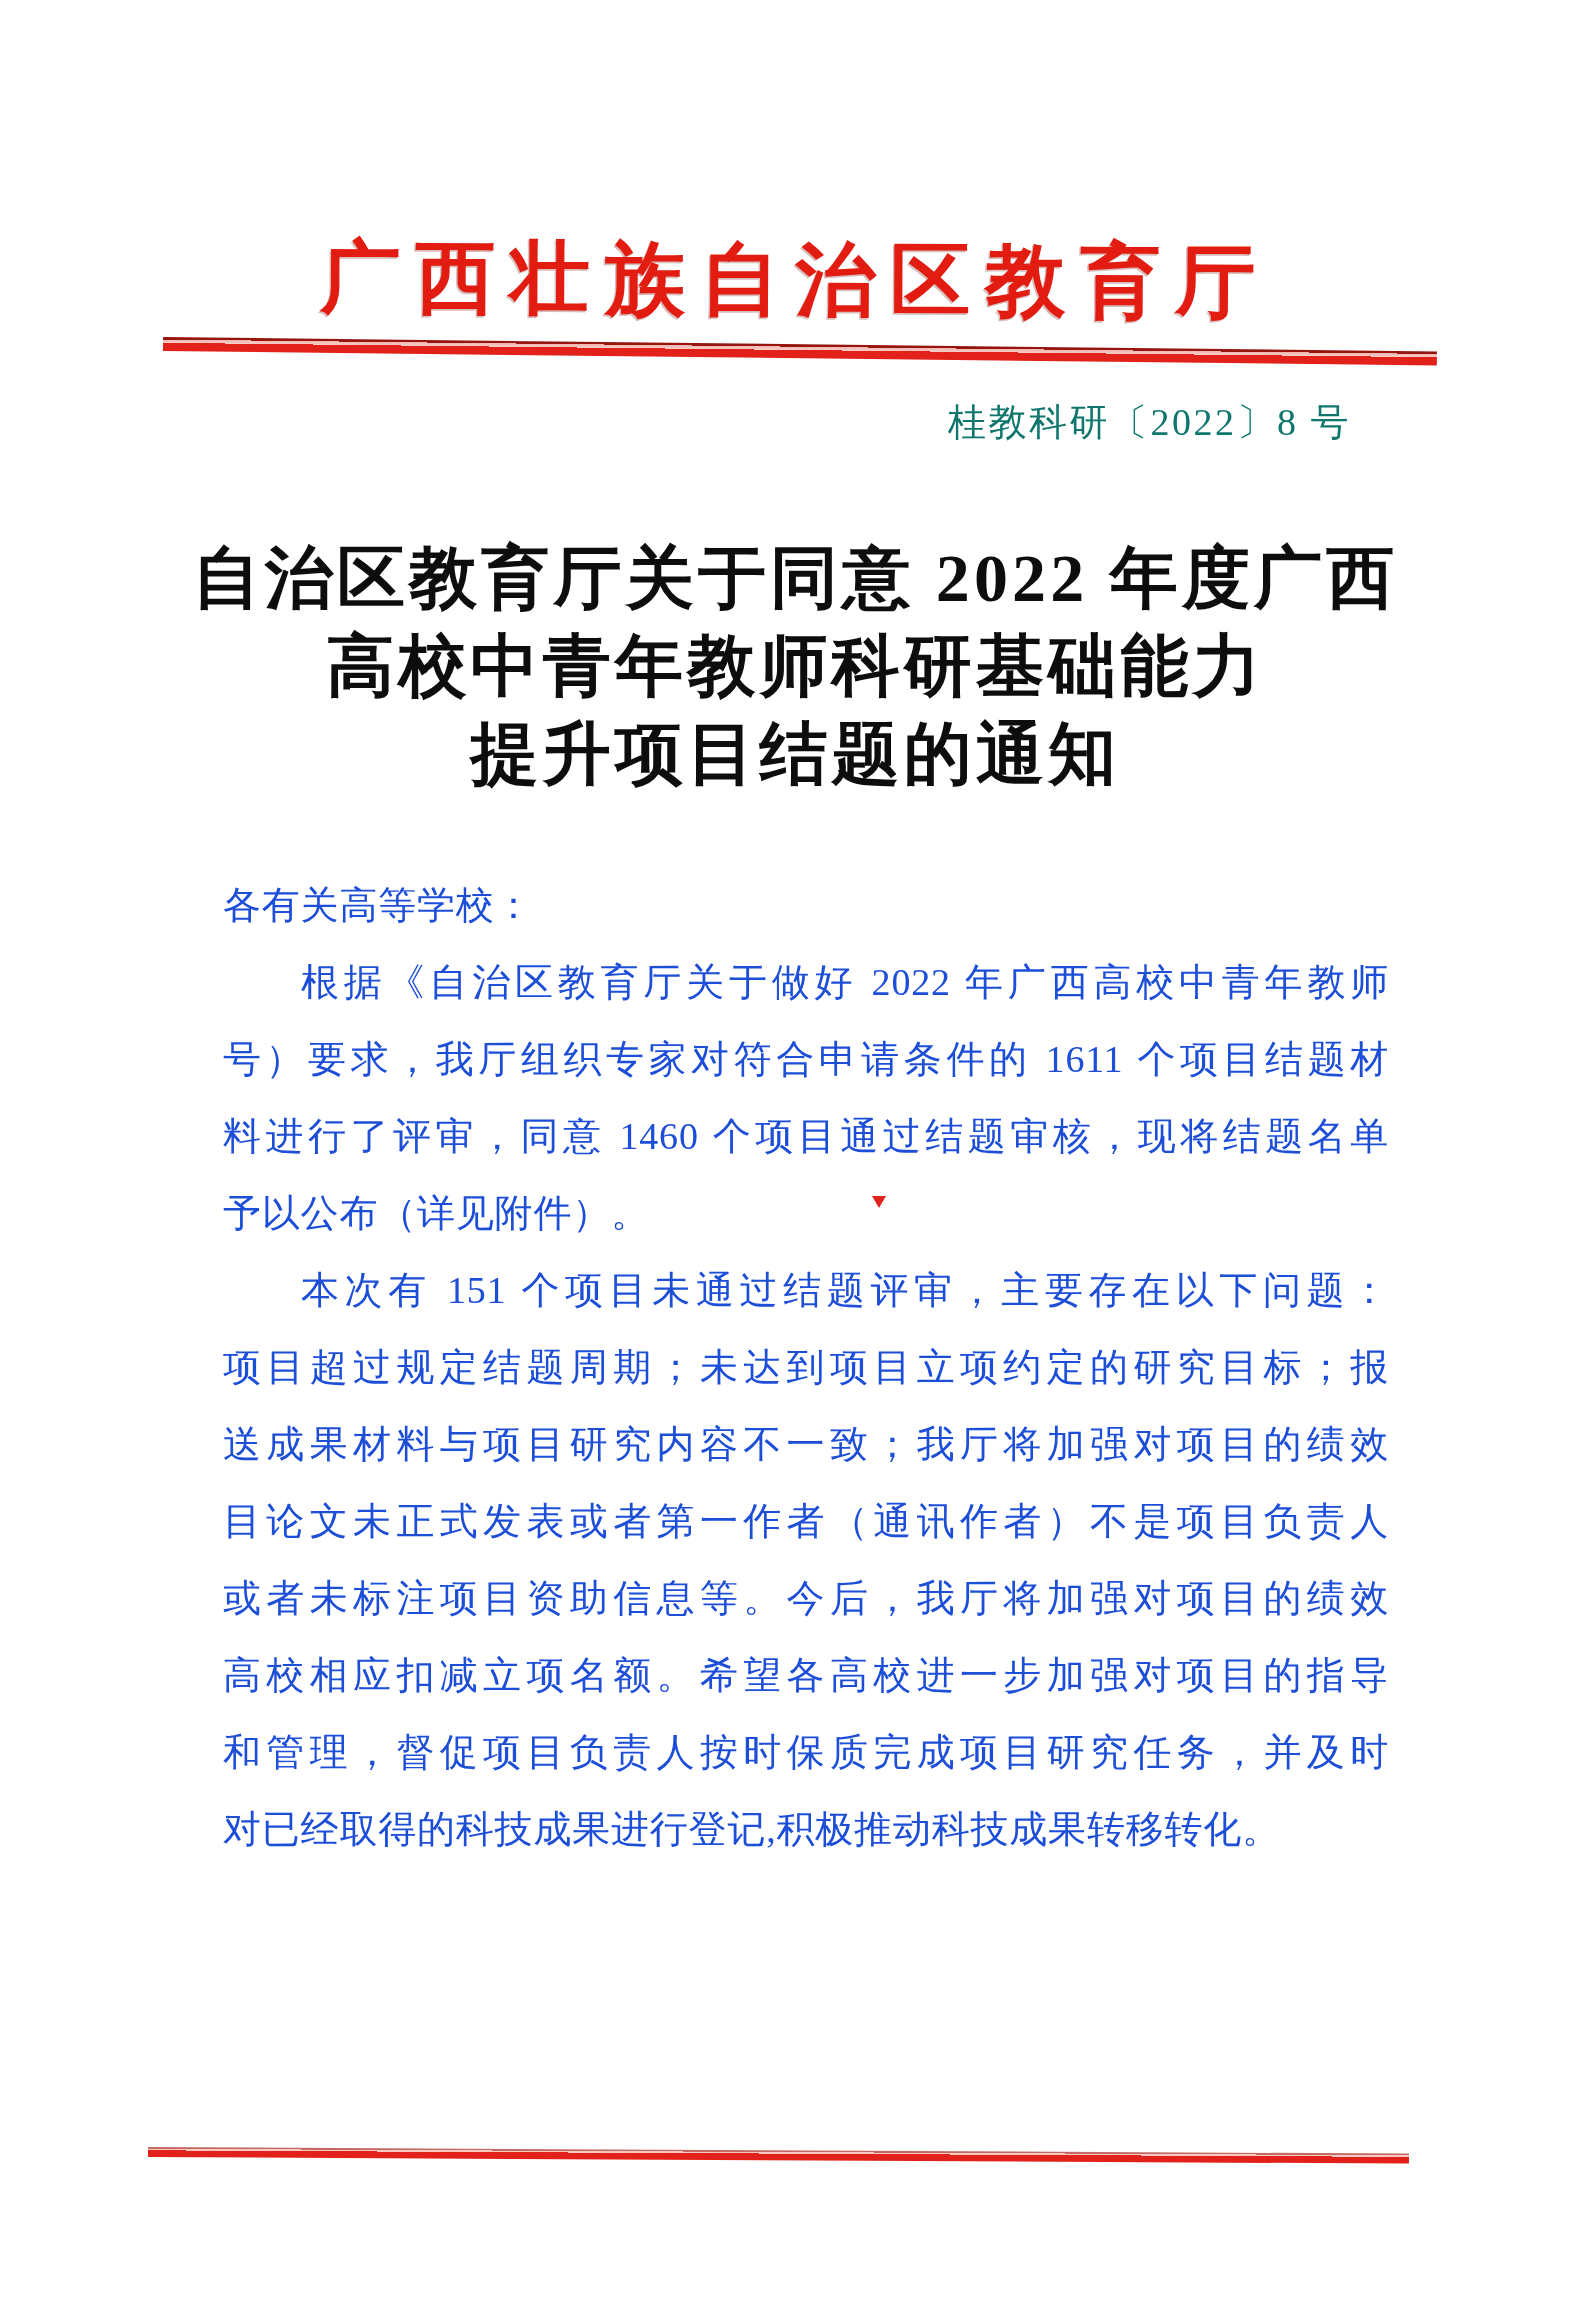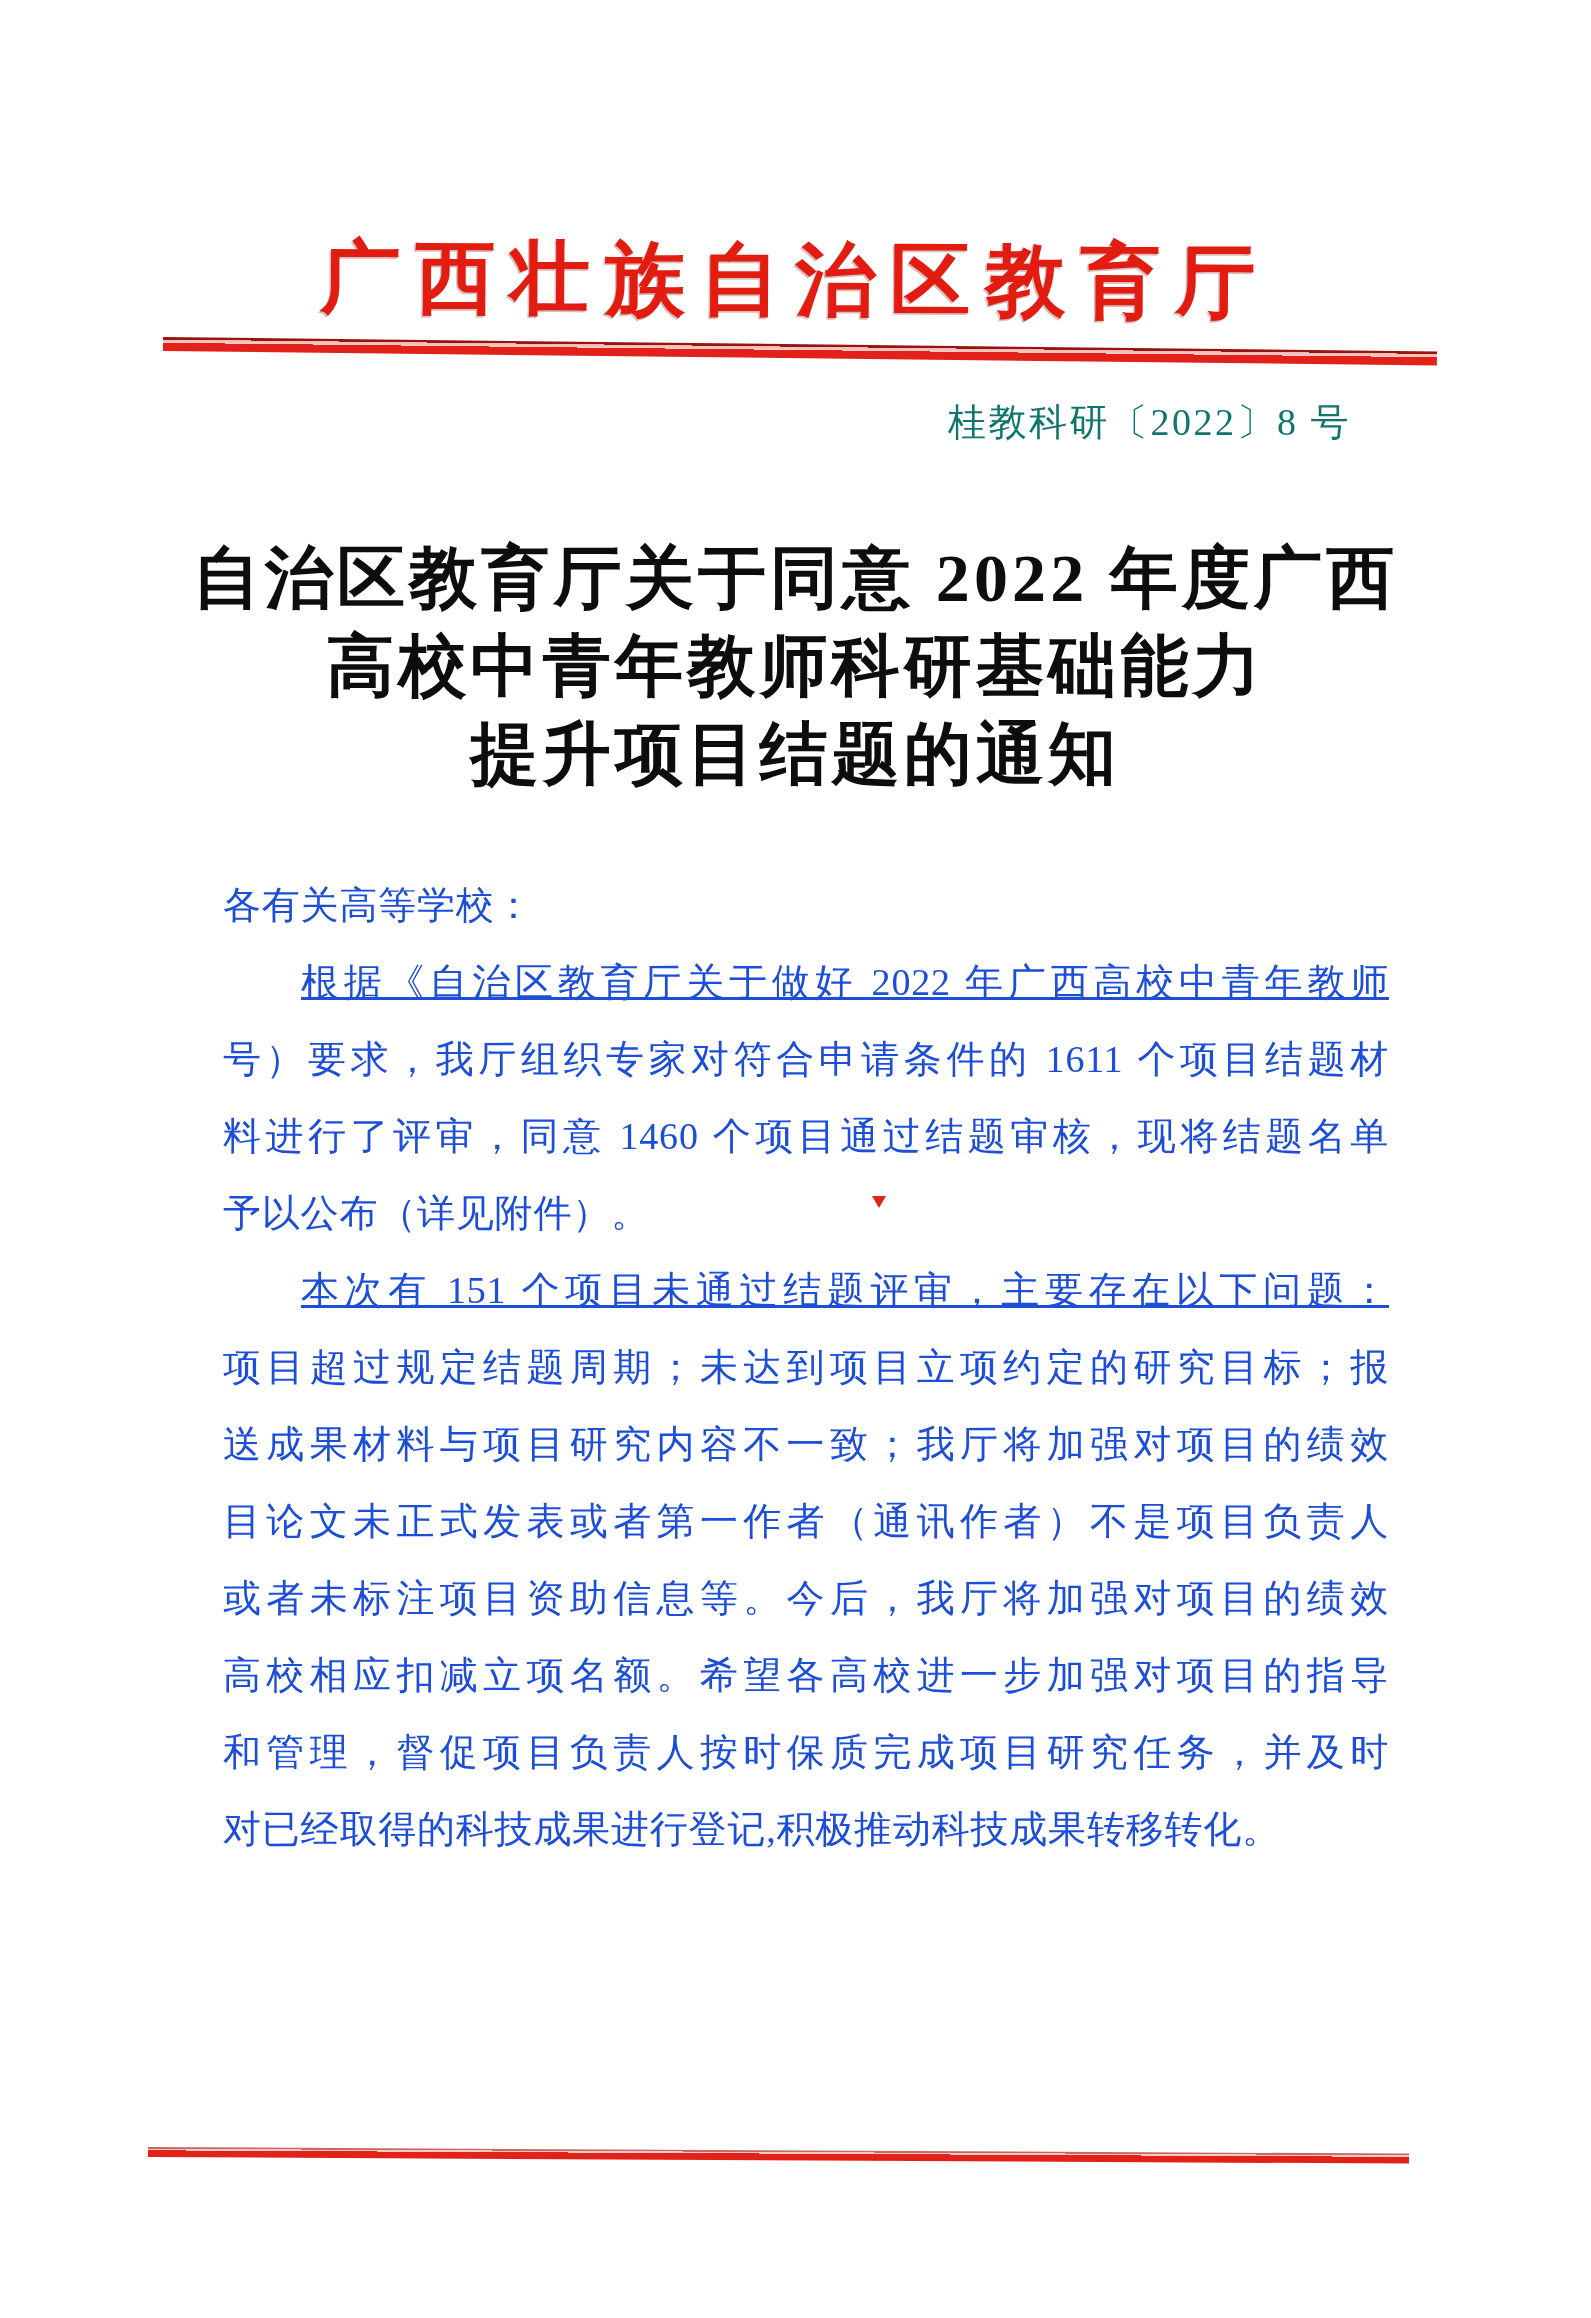--- a/index.html
+++ b/index.html
@@ -87,21 +87,20 @@
   .bl {
     text-align: justify;
     text-align-last: justify;
     white-space: nowrap;
   }
   .bl.end {
     text-align-last: left;
   }
   .bl.ind {
     text-indent: 78px;
-    text-decoration: underline;
   }
 
   
   .red-mark {
     position: absolute;
     left: 872px;
     top: 1196px;
     width: 0;
     height: 0;
     border-left: 7.5px solid transparent;

